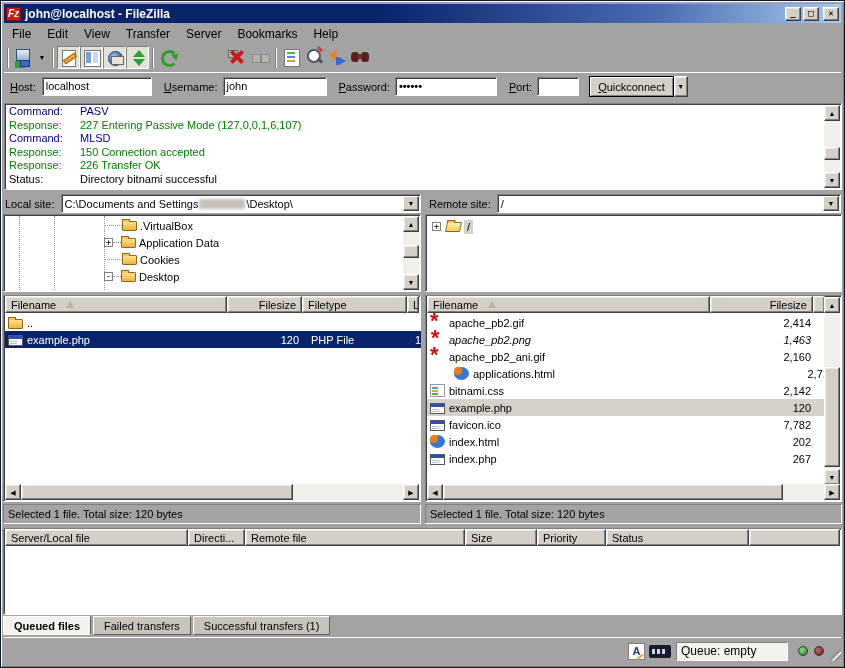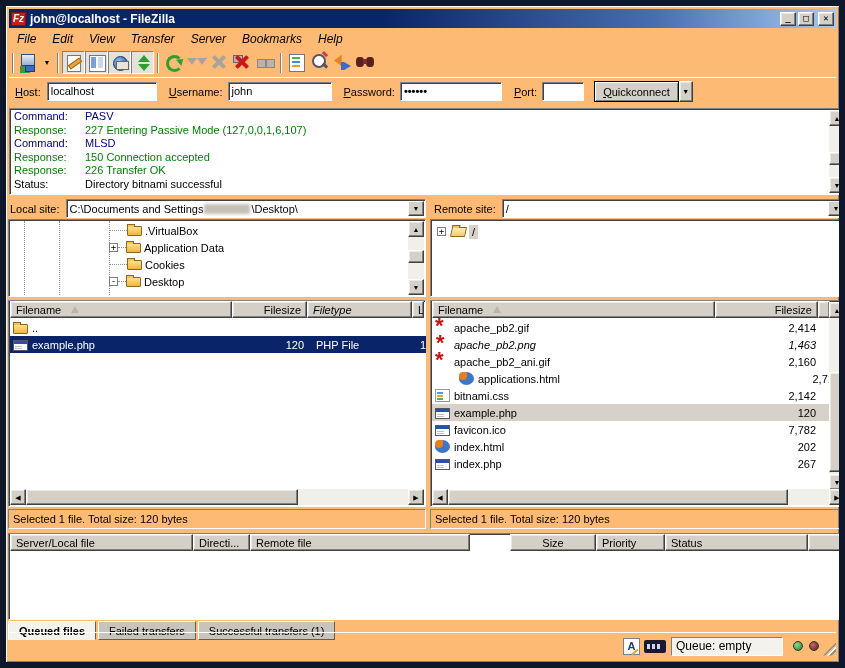--- a/index.html
+++ b/index.html
@@ -1,36 +1,36 @@
 <!DOCTYPE html>
 <html><head>
 <meta charset="utf-8">
 <style>
   html,body{margin:0;padding:0;background:#808080;}
   *{box-sizing:border-box;}
-  .win{position:relative;width:845px;height:668px;background:#fdba74;
+  .win{position:relative;width:845px;height:668px;background:#a3a3a3;
        font-family:"Liberation Sans",sans-serif;font-size:11px;color:#000;
-       border:6px solid #0f172a;box-shadow:inset 1px 1px 0 #fff,inset -1px -1px 0 #808080;overflow:hidden;}
+       border:1px solid #0f172a;box-shadow:inset 1px 1px 0 #fff,inset -1px -1px 0 #808080;overflow:hidden;}
   .raised{border:1px solid;border-color:#fff #404040 #404040 #fff;box-shadow:inset -1px -1px 0 #808080,inset 1px 1px 0 #ece9e2;background:#d4d0c8;}
   .sunken{border:1px solid;border-color:#808080 #fff #fff #808080;box-shadow:inset 1px 1px 0 #404040;background:#fff;}
 
   
   .titlebar{position:absolute;left:3px;top:3px;right:3px;height:19px;
     background:linear-gradient(90deg,#0a246a 0%,#0a246a 45%,#4a6cb0 78%,#a6caf0 100%);
     display:flex;align-items:center;color:#fff;font-weight:bold;font-size:12px;}
   .appicon{width:15px;height:14px;background:#c22018;border:1px solid #801008;color:#fff;
     font-size:10px;font-weight:bold;font-style:italic;display:flex;align-items:center;justify-content:center;margin:0 4px 0 2px;}
   .tbtn{width:16px;height:14px;margin-left:2px;display:flex;align-items:center;justify-content:center;
     font-size:9px;color:#000;font-weight:bold;line-height:1;}
   .tbtn span{font-family:"DejaVu Sans Mono",monospace;}
   .titlebtns{margin-left:auto;display:flex;margin-right:2px;}
 
   
   .menubar{position:absolute;left:3px;top:23px;right:3px;height:19px;display:flex;align-items:center;font-size:12px;}
-  .menuitem{padding:2px 8px;font-style:italic;}
+  .menuitem{padding:2px 8px;}
 
   
   .toolbar{position:absolute;left:3px;top:43px;right:3px;height:27px;display:flex;align-items:center;}
   .tsep{width:2px;height:20px;margin:0 3px;border-left:1px solid #808080;border-right:1px solid #fff;}
   .tbi{width:23px;height:23px;position:relative;margin:0 0;}
   .tbi.pressed{border:1px solid;border-color:#808080 #fff #fff #808080;background:#e4e1d8;}
   .ddbtn{width:14px;height:23px;display:flex;align-items:center;justify-content:center;font-size:7px;}
   
   .i-site::before{content:"";position:absolute;left:4px;top:3px;width:12px;height:10px;background:linear-gradient(#e8eef8,#9ab0d0);border:1px solid #30507a;}
   .i-site::after{content:"";position:absolute;left:8px;top:14px;width:8px;height:5px;background:#3a6acb;border:1px solid #1a3a7a;box-shadow:-5px 1px 0 #3a9a3a;}
@@ -329,21 +329,21 @@
 
   <div class="listbox sunken" style="left:2px;width:418px;">
     <div class="lheader" style="left:1px;right:1px;">
       <div class="hcell" style="width:224px;">
           <span>Filename</span>
           <span class="sortasc"></span>
         </div>
       <div class="hcell" style="width:76px;justify-content:flex-end;">
           <span>Filesize</span>
         </div>
-      <div class="hcell" style="width:106px;font-style:italic;">
+      <div class="hcell" style="width:106px;">
           <span>Filetype</span>
         </div>
       <div class="hcell" style="flex:1;">
           <span>L</span>
         </div>
     </div>
     <div class="frow" style="top:18px;width:416px;left:1px;">
       <span class="fico" data-icon="folder"></span>
       <span class="fname">..</span>
     </div>
@@ -440,21 +440,21 @@
     <div class="lheader" style="left:1px;right:1px;">
       <div class="hcell" style="width:183px;">
           <span>Server/Local file</span>
         </div>
       <div class="hcell" style="width:57px;">
           <span>Directi...</span>
         </div>
       <div class="hcell" style="width:220px;">
           <span>Remote file</span>
         </div>
-      <div class="hcell" style="width:86px;justify-content:center;margin-left:40px;">
+      <div class="hcell" style="width:72px;justify-content:flex-start;">
           <span>Size</span>
         </div>
       <div class="hcell" style="width:69px;">
           <span>Priority</span>
         </div>
       <div class="hcell" style="width:143px;">
           <span>Status</span>
         </div>
       <div class="hcell" style="flex:1;"></div>
     </div>

